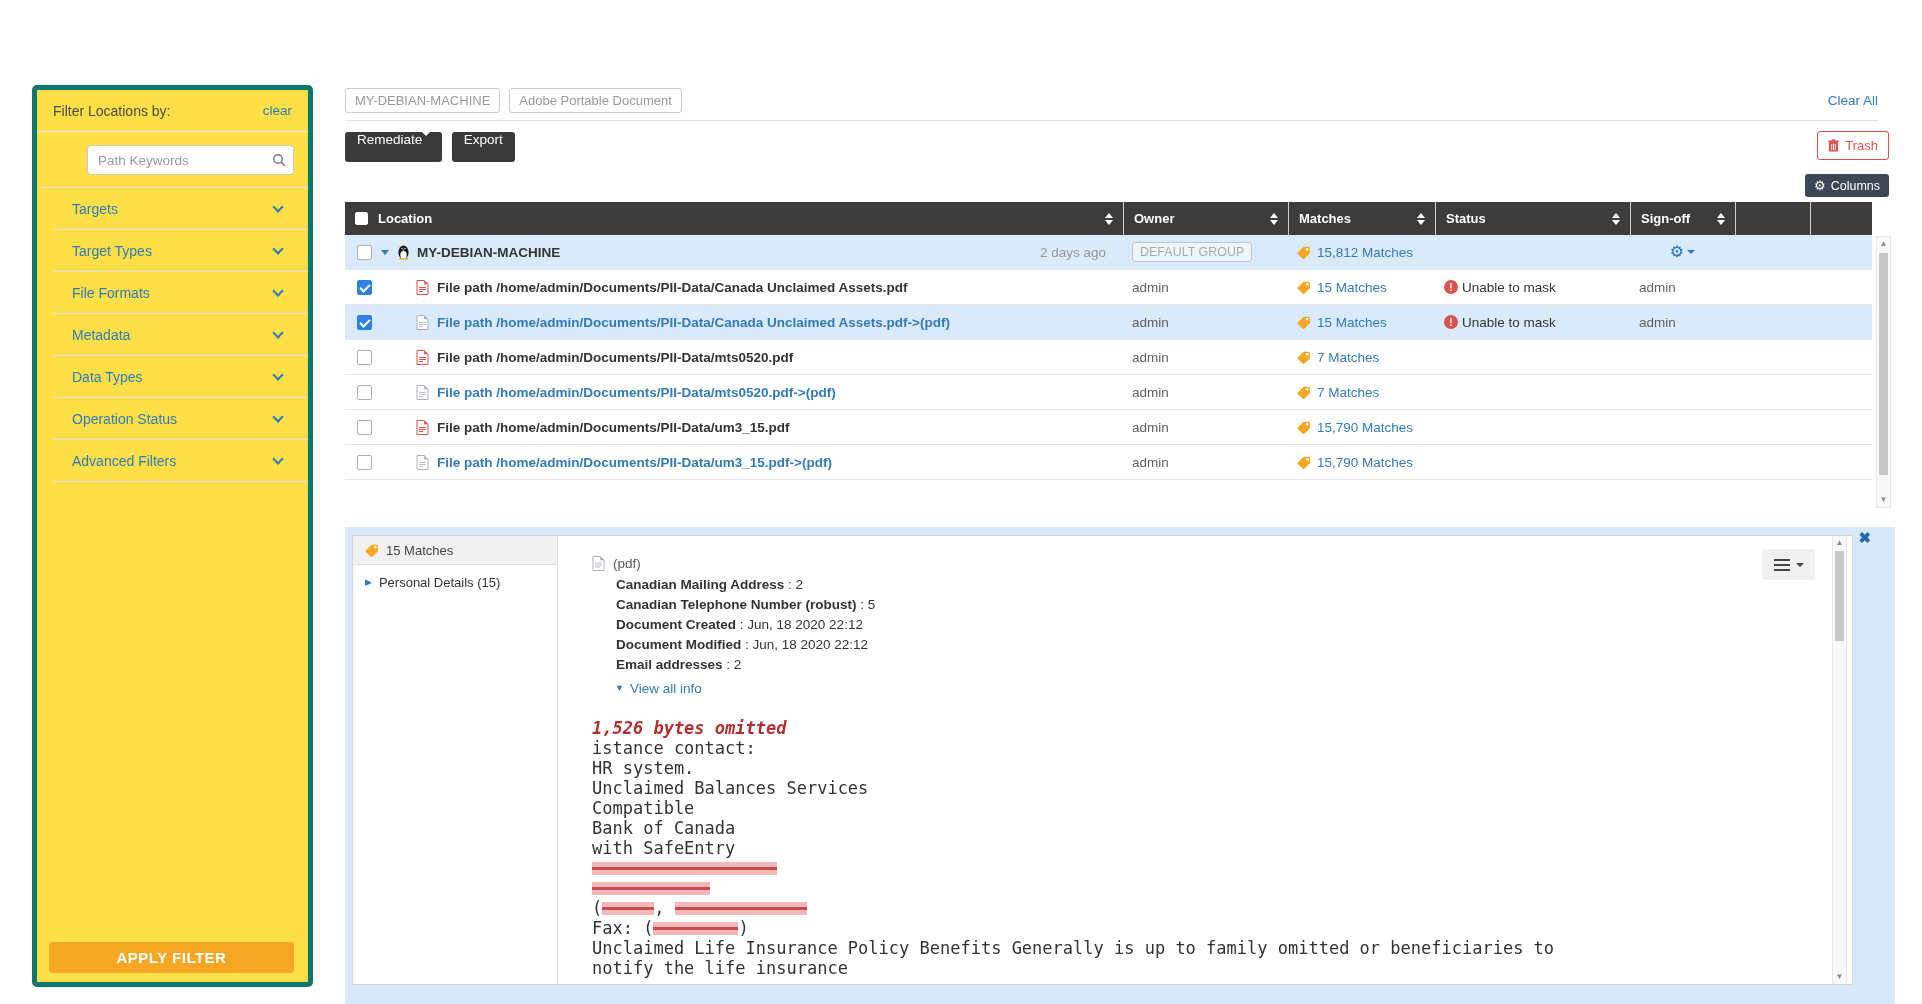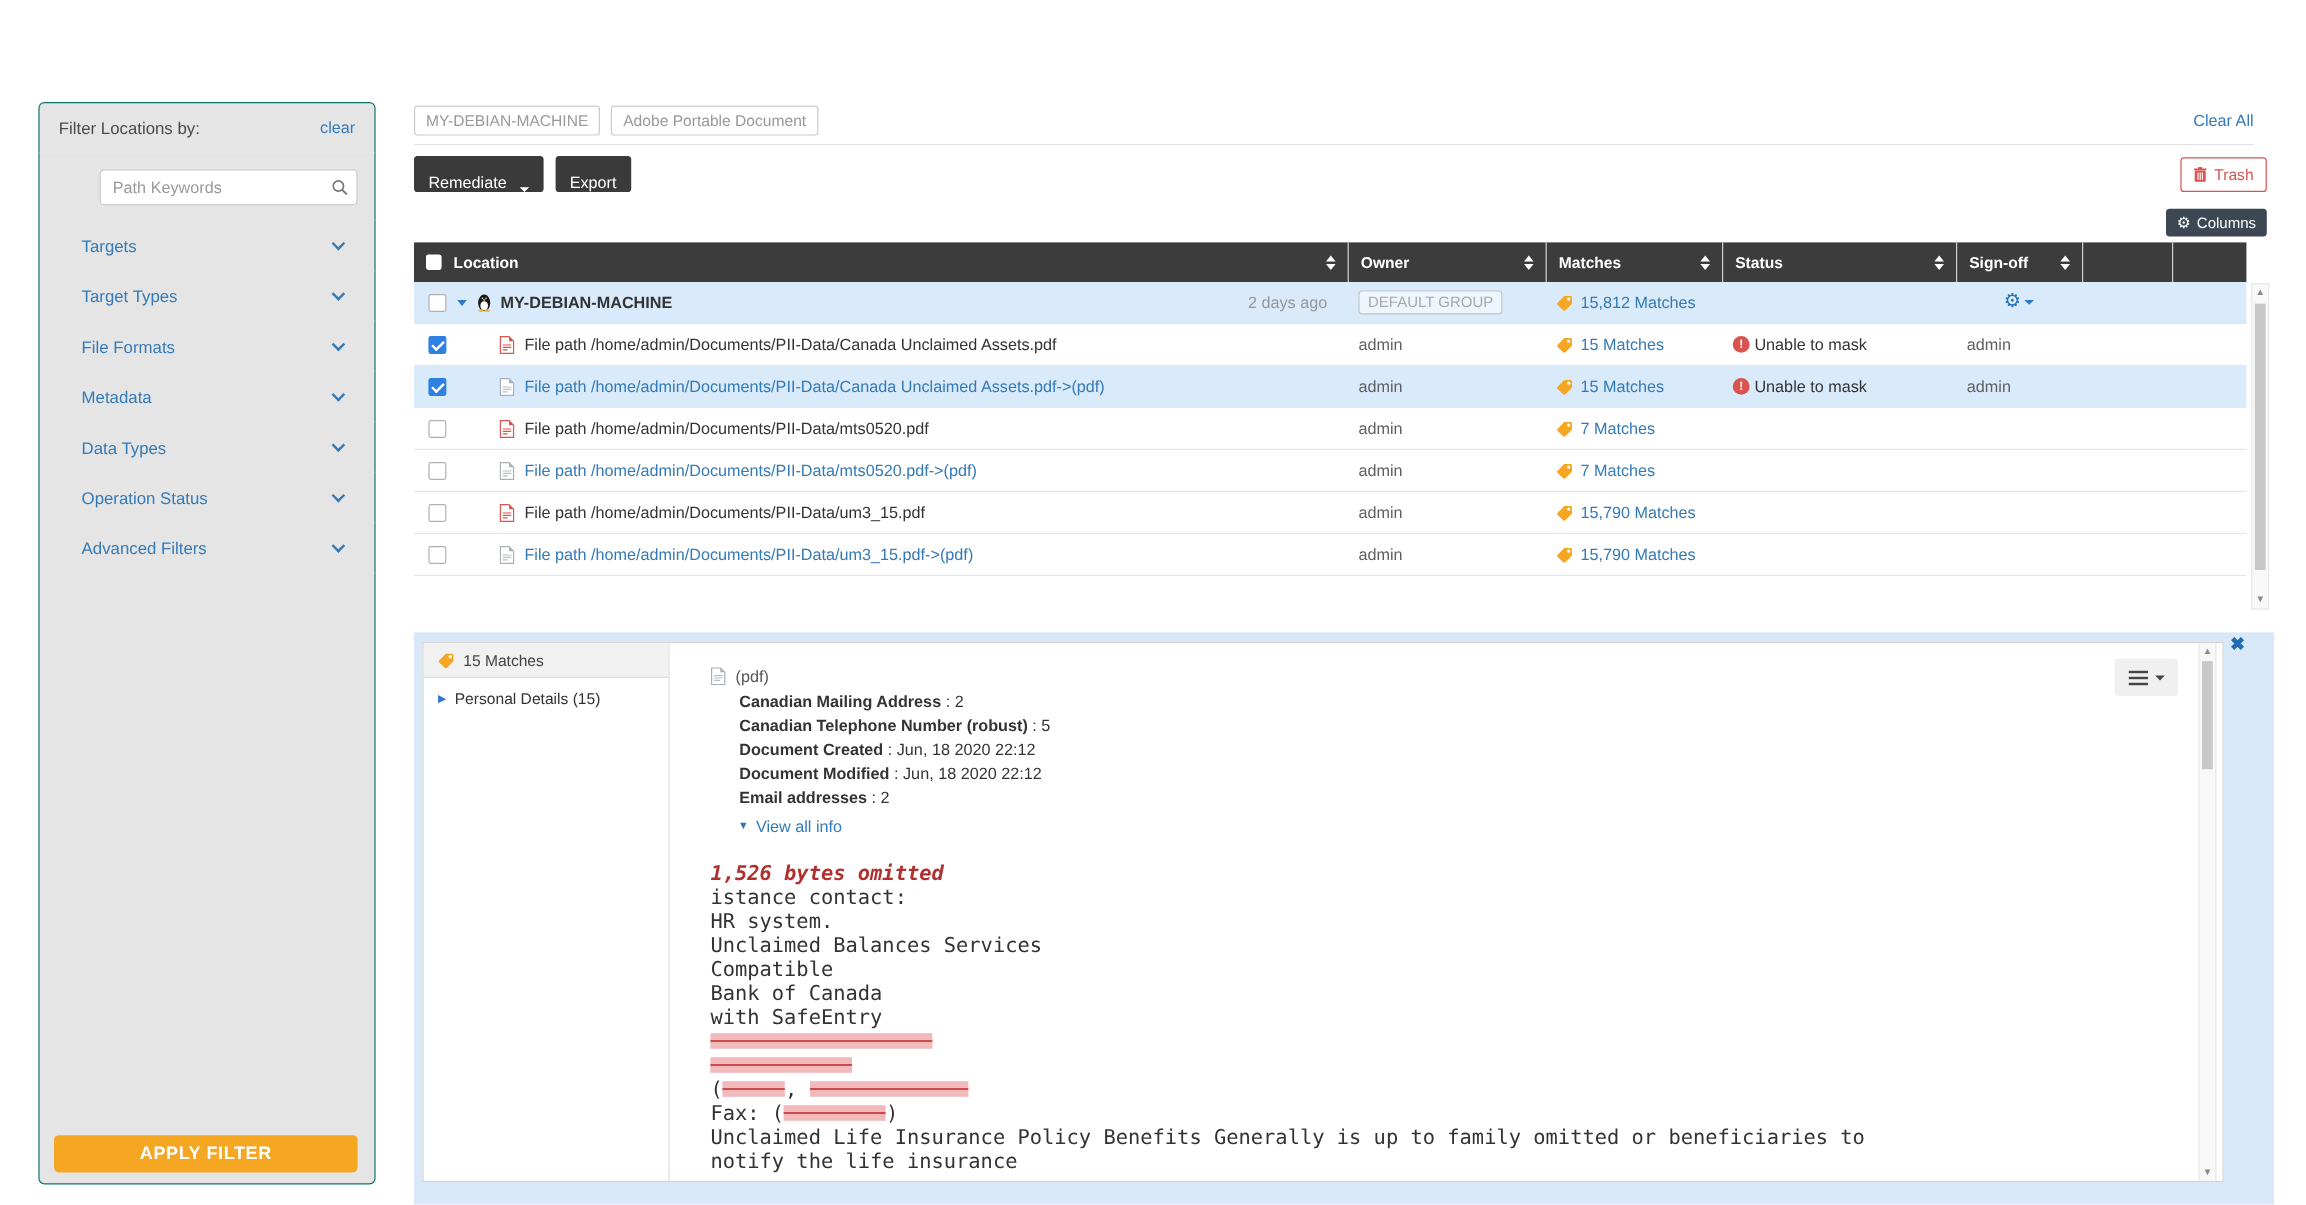--- a/index.html
+++ b/index.html
@@ -8,21 +8,21 @@
     position:relative; width:1922px; height:1004px; overflow:hidden;
     background:#fff; font-family:"Liberation Sans", sans-serif; color:#333;
   }
   a { text-decoration:none; cursor:pointer; }
 
   
   #topbar { position:absolute; left:20px; top:8px; width:1876px; height:44px; background:#f4f4f4; }
   #topbar .title { display:inline-block; padding-left:22px; line-height:44px; font-size:15px; font-weight:bold; color:#181a4e; letter-spacing:.4px; }
 
   
-  #filter-panel { position:absolute; left:32px; top:85px; width:281px; height:902px; background:#e5e5e5; border:1px solid #0f766e; border-radius:5px; }
+  #filter-panel { position:absolute; left:32px; top:85px; width:281px; height:902px; background:#fde047; border:5px solid #0f766e; border-radius:5px; }
   .fp-head { height:42px; display:flex; align-items:center; justify-content:space-between; padding:0 16px; border-bottom:1px solid #e8e8e8; }
   .fp-title { font-size:14px; color:#4a4a4a; }
   .fp-clear { font-size:13.5px; color:#337ab7; }
   .fp-search { margin:13px 14px 12px 14px; position:relative;padding-left:36px; }
   .fp-search input { width:100%; height:30px; border:1px solid #ccc; border-radius:4px; padding:0 30px 0 10px; font-size:13.5px; color:#333; outline:none; font-family:"Liberation Sans",sans-serif; }
   .fp-search input::placeholder { color:#9a9a9a; }
   .fp-search .mag { position:absolute; right:8px; top:8px; }
   .fp-sep0 { border-top:1px solid #e4e4e4; margin:0 0 0 4px; }
   .fp-item { height:41px; display:flex; align-items:center; justify-content:space-between; padding:0 26px 0 35px; cursor:pointer; }
   .fp-item .lbl { color:#337ab7; font-size:14px; }
@@ -31,21 +31,21 @@
   .apply-btn { position:absolute; left:12px; right:14px; bottom:9px; height:31px; background:#f5a623; border:none; border-radius:4px; color:#fff; font-weight:bold; font-size:15px; letter-spacing:.5px; cursor:pointer; font-family:"Liberation Sans",sans-serif; }
 
   
   #chips-row { position:absolute; left:345px; top:88px; width:1533px; display:flex; gap:9px; align-items:center; }
   .chip { height:25px; border:1px solid #ccc; border-radius:3px; padding:0 9px; font-size:13px; color:#999; display:flex; align-items:center; background:#fff; }
   .clear-all { margin-left:auto; font-size:13.5px; color:#337ab7; }
   #chips-sep { position:absolute; left:345px; top:120px; width:1533px; border-top:1px solid #e3e3e3; }
 
   
   #actions-row { position:absolute; left:345px; top:130px; width:1544px; height:30px; }
-  .btn-dark { display:inline-flex; gap:11px; align-items:flex-end; height:30px; background:#3a3a3a; color:#fff; border:none; border-radius:3px; padding:0 12px; font-size:13.5px; margin-right:5px; cursor:pointer; font-family:"Liberation Sans",sans-serif; }
+  .btn-dark { display:inline-flex; gap:0; align-items:flex-start; height:30px; background:#3a3a3a; color:#fff; border:none; border-radius:3px; padding:0 12px; font-size:13.5px; margin-right:5px; cursor:pointer; font-family:"Liberation Sans",sans-serif; }
   .caret-w { width:0; height:0; border-left:4px solid transparent; border-right:4px solid transparent; border-top:4px solid #fff; }
   .trash-btn { position:absolute; right:0; top:1px; height:29px; border:1px solid #d9534f; border-radius:3px; background:#fff; color:#d9534f; font-size:13px; display:flex; gap:6px; padding:0 10px; align-items:center; cursor:pointer; font-family:"Liberation Sans",sans-serif; }
 
   #columns-row { position:absolute; left:345px; top:174px; width:1544px; height:23px; }
   .columns-btn { position:absolute; right:0; top:0; height:23px; background:#3d4754; border:none; border-radius:3px; color:#fff; font-size:12.5px; padding:0 9px; display:flex; gap:5px; align-items:center; cursor:pointer; font-family:"Liberation Sans",sans-serif; }
   .gear-w { color:#fff; font-size:13px; line-height:1; }
 
   
   #table { position:absolute; left:345px; top:202px; width:1527px; }
   .tgrid { display:grid; grid-template-columns:778px 165px 147px 195px 105px 75px 62px; }
@@ -63,21 +63,21 @@
   .cbx { width:15px; height:15px; border:1px solid #b0b0b0; border-radius:2px; background:#fff; position:relative; flex:none; cursor:pointer; }
   .cbx.header { width:13px; height:13px; border-color:#fff; }
   .cbx.checked { background:#2f80e0; border-color:#2f80e0; }
   .cbx.checked::after { content:""; position:absolute; left:4px; top:1px; width:4px; height:8px; border-right:2px solid #fff; border-bottom:2px solid #fff; transform:rotate(45deg); }
   .caret-blue { width:0; height:0; border-left:4px solid transparent; border-right:4px solid transparent; border-top:5px solid #2e79c8; margin-left:9px; flex:none; }
   .tux { margin-left:8px; flex:none; display:flex; }
   .gname { margin-left:7px; font-weight:bold; color:#333; }
   .age { margin-left:auto; margin-right:8px; color:#969696; }
   .badge { border:1px solid #c5c5c5; border-radius:3px; padding:2px 7px; font-size:12.5px; color:#a9a9a9; background:rgba(255,255,255,.55); white-space:nowrap; }
   .ficon { margin-left:44px; flex:none; display:flex; }
-  .path { margin-left:8px; color:#333; }
+  .path { margin-left:8px; color:#333;font-weight:bold; }
   .path.as-link { color:#337ab7; }
   .owner, .signoff { color:#5f5f5f; }
   .tag-ic { display:flex; flex:none; }
   .mlink { color:#337ab7; margin-left:6px; }
   .excl { width:14px; height:14px; border-radius:50%; background:#d9534f; color:#fff; font-size:10px; font-weight:bold; display:flex; align-items:center; justify-content:center; flex:none; }
   .stext { margin-left:4px; color:#333; }
   .gear-b { color:#2272ba; font-size:16px; line-height:1; display:flex; align-items:center; gap:3px; cursor:pointer; }
   .caret-gb { width:0; height:0; border-left:4px solid transparent; border-right:4px solid transparent; border-top:4px solid #2e79c8; }
   .c-sign.center { justify-content:center; }
 

